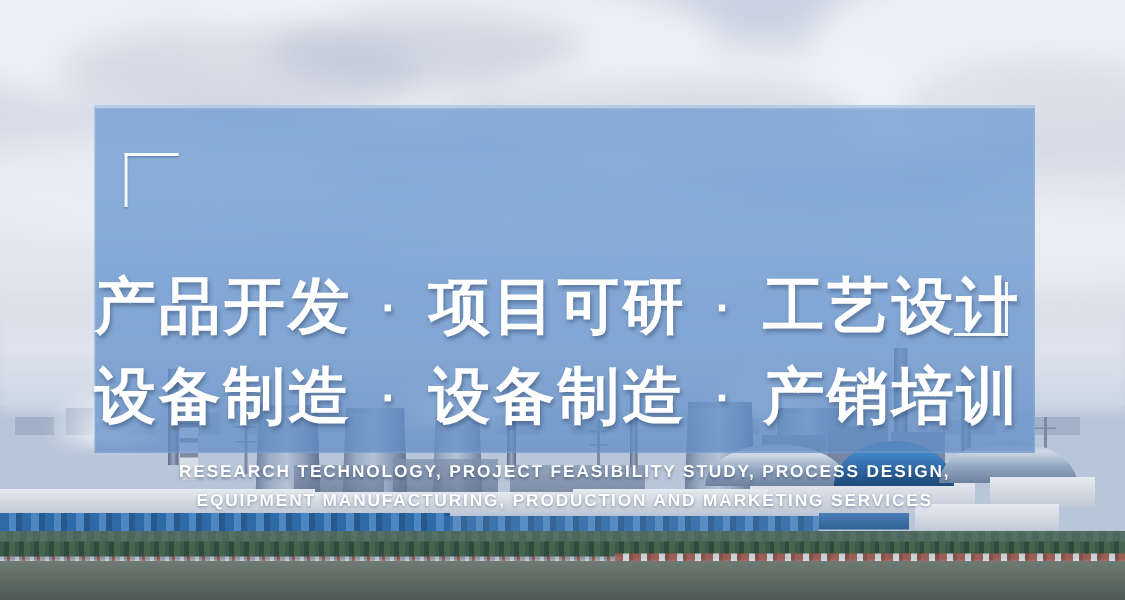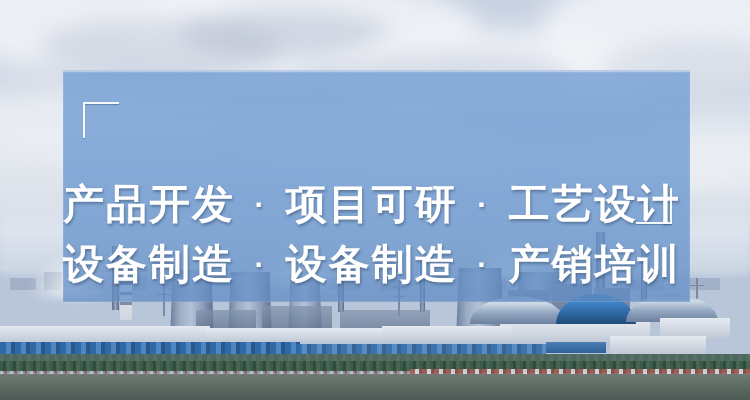--- a/index.html
+++ b/index.html
@@ -338,15 +338,16 @@
       <span>设备制造</span>
       <span class="dot">·</span>
       <span>产销培训</span>
     </div>
 
     <div class="bracket br">
       <i class="h"></i>
         <i class="v"></i>
     </div>
 
+    <div class="en">RESEARCH TECHNOLOGY, PROJECT FEASIBILITY STUDY, PROCESS DESIGN, EQUIPMENT MANUFACTURING, PRODUCTION AND MARKETING SERVICES</div>
   </div>
 
 </div>
 
 </body></html>

